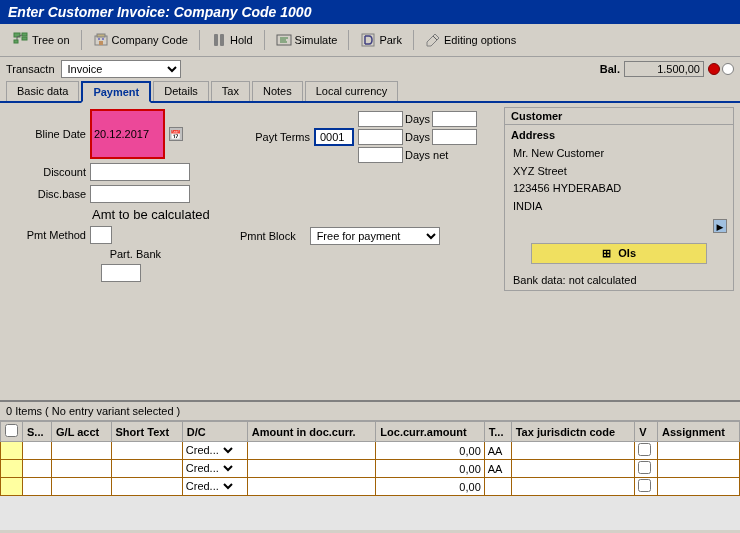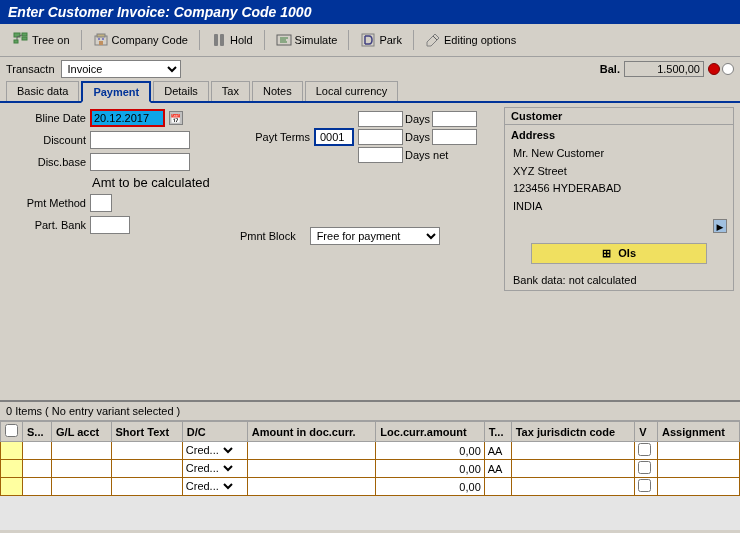--- a/index.html
+++ b/index.html
@@ -188,22 +188,22 @@
       border: 1px solid #808080;
       background: white;
       padding: 1px 3px;
       font-size: 11px;
       height: 18px;
     }
 
     .input-date {
       width: 75px;
       border: 2px solid #cc0000;
-      background: #0ea5e9;
-      padding: 1px 2px;
+      background: #ec4899;
+      padding: 17px 2px;
       font-size: 11px;
     }
 
     .payt-terms-box {
       border: 2px solid #003399;
       background: white;
       padding: 1px 4px;
       font-size: 11px;
       width: 40px;
     }
@@ -240,21 +240,21 @@
     .pmnt-block-label { font-size: 11px; }
 
     .pmnt-block-select {
       border: 1px solid #808080;
       background: white;
       font-size: 11px;
       padding: 1px 2px;
       width: 130px;
     }
 
-    .part-bank-row { display: flex; align-items: center; gap: 4px; padding: 2px 0; }
+    .part-bank-row { display: flex; align-items: center; gap: 4px; padding: 2px 0; flex-direction: column; }
     .part-bank-label { font-size: 11px; width: 80px; text-align: right; }
     .part-bank-input { width: 40px; border: 1px solid #808080; background: white; height: 18px; }
 
     
     .bottom-area {
       position: absolute;
       bottom: 0;
       left: 0;
       right: 0;
       height: 130px;

